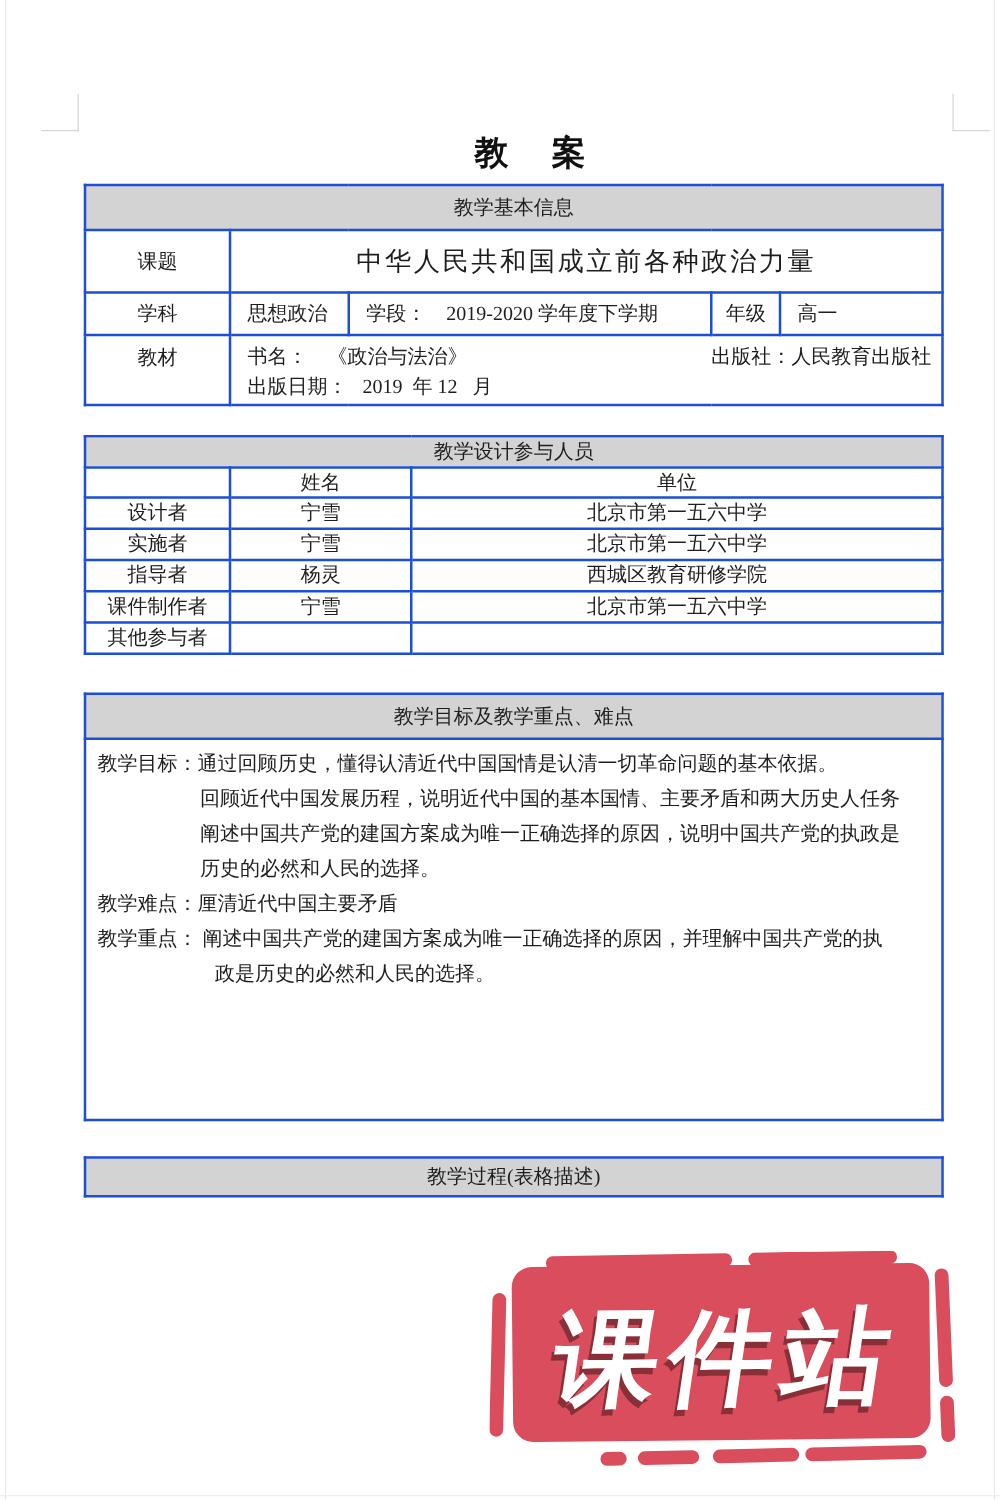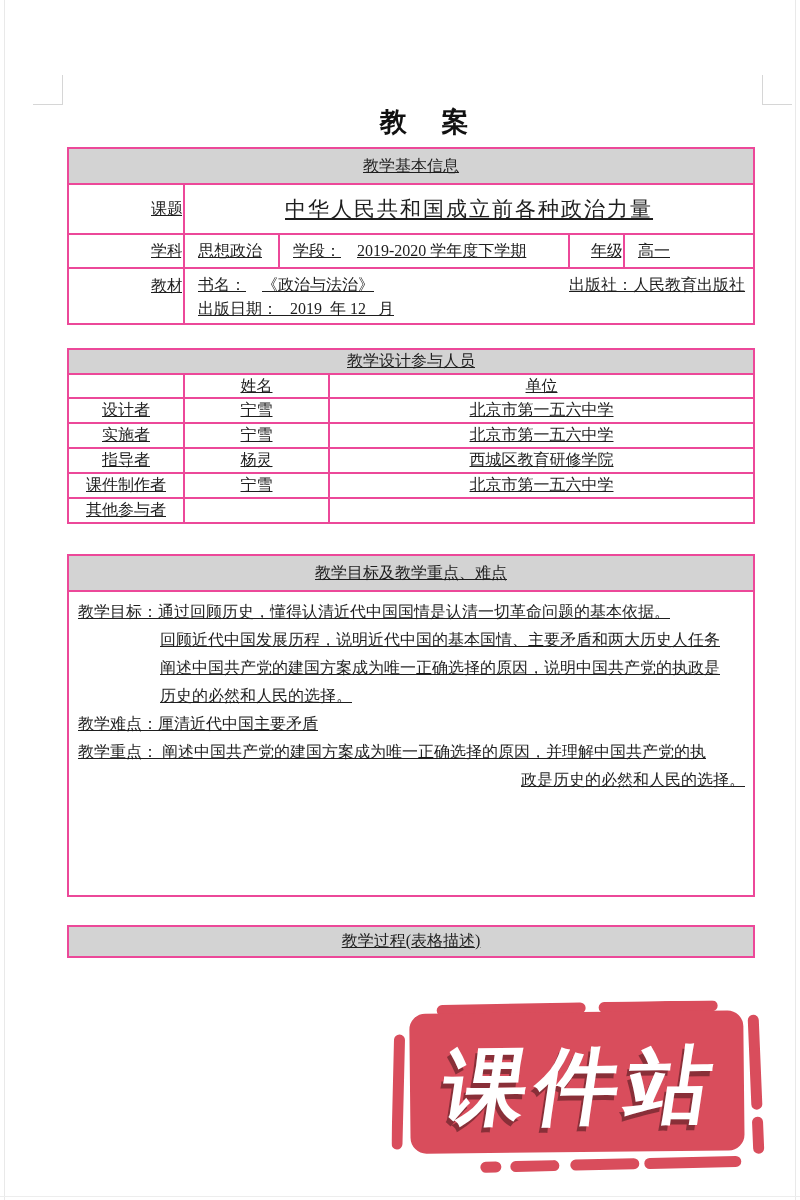--- a/index.html
+++ b/index.html
@@ -23,27 +23,27 @@
     letter-spacing:14px; text-indent:14px; color:#111;padding-left:48px;
   }
 
   .content { position:absolute; left:67px; top:147px; width:686px; }
 
   table.doc-table {
     border-collapse:collapse; table-layout:fixed; width:686px;
     font-size:16px; color:#1e1e1e;
   }
   table.doc-table td {
-    border:2px solid #ec4899; vertical-align:middle;
-    overflow:hidden; white-space:nowrap;text-decoration:underline;
+    border:2px solid #1d4ed8; vertical-align:middle;
+    overflow:hidden; white-space:nowrap;
   }
   td.gray-head {
     background:#d3d3d3; text-align:center; height:36px; font-size:16px;
   }
-  td.lbl { text-align:right;border-radius:15px; }
+  td.lbl { text-align:center;border-radius:15px; }
   .pad-l { padding-left:13px; }
   .gap   { display:inline-block; width:16px; }
 
   .t1 { margin-bottom:0; }
   .t1 .row-topic td { height:50px; }
   .topic-val { text-align:center; font-size:21px; letter-spacing:2px; }
   .t1 .row-subj td { height:34px; }
   .t1 .row-mat td  { height:56px; }
   .mat-cell { vertical-align:top !important; padding-top:4px; }
   .mat-line1 { display:flex; justify-content:space-between; padding:2px 8px 0 13px; }
@@ -54,21 +54,21 @@
   .t2 td { height:25px; text-align:center; }
   .t2 .hd td { height:24px;border-radius:12px; }
 
   .t3 { margin-top:30px; }
   .t3 .body-cell {
     height:305px; vertical-align:top; white-space:normal;
     padding:6px 8px 0 9px; font-size:16px; line-height:28px;
   }
   .obj-line { white-space:pre-wrap; }
   .ind1 { padding-left:82px; }
-  .ind2 { padding-left:94px;text-align:right; }
+  .ind2 { padding-left:94px; }
 
   .t4 { margin-top:28px;padding-left:21px; }
   .t4 td { height:29px; text-align:center; }
   .t4 td.gray-head { height:31px; }
 
   .stamp {
     position:absolute; left:391px; top:1002px; width:386px; height:172px;
     transform:rotate(-0.6deg);
   }
   .stamp svg { display:block; }

